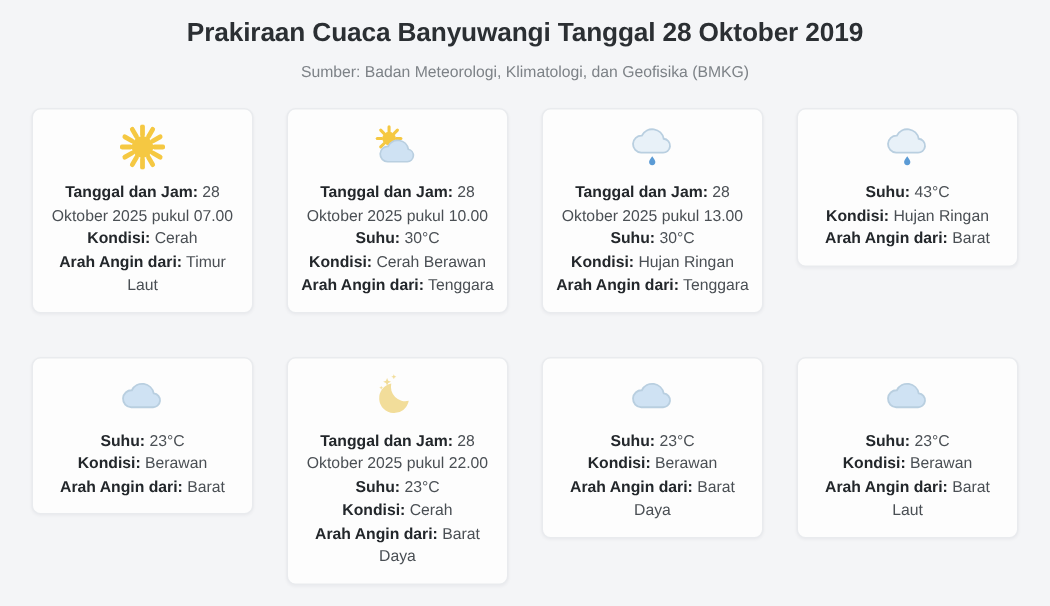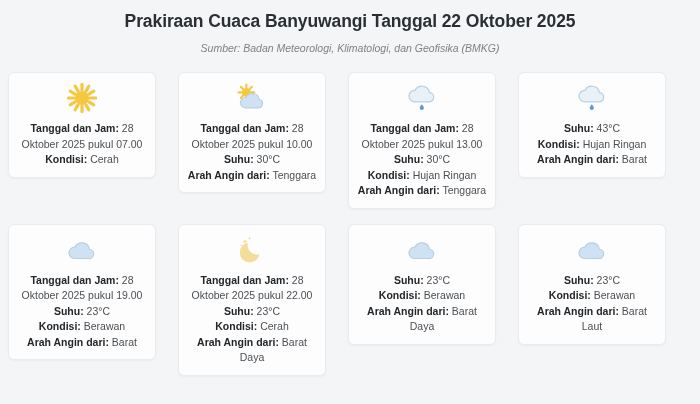--- a/index.html
+++ b/index.html
@@ -10,29 +10,30 @@
     overflow: hidden;
   }
   .page { width: 700px; height: 404px; padding: 0 8px; }
 
   .header { text-align: center; padding-top: 11px; }
   .title {
     font-size: 17.5px; font-weight: bold; color: #2b2f33;
     letter-spacing: -0.1px;
   }
   .subtitle {
-    font-size: 10.5px; font-style: italic; color: #7d8287;
+    font-size: 10.5px; color: #7d8287;
     margin-top: 10px;
   }
 
   .grid {
     display: flex; flex-wrap: wrap;
     align-items: flex-start;
-    gap: 15px 22px;
+    gap: 29px 22px;
     margin-top: 18px;
+    justify-content: center;
   }
   .card {
     width: 148px;
     background: #fdfdfd;
     border: 1px solid #e9ebee;
     border-radius: 6px;
     padding: 10px 7px 9px;
     text-align: center;
     box-shadow: 0 1px 2px rgba(20,30,50,0.04);
   }
@@ -44,21 +45,21 @@
   .lines { font-size: 10.5px; line-height: 15.5px; color: #4a4f54; }
   .lines .lbl { font-weight: bold; color: #23272b; }
   .row { display: block; }
 </style>
 </head>
 <body>
 
 <div class="page">
 
   <div class="header">
-    <div class="title">Prakiraan Cuaca Banyuwangi Tanggal 22 Oktober 2025</div>
+    <div class="title">Prakiraan Cuaca Banyuwangi Tanggal 28 Oktober 2019</div>
     <div class="subtitle">Sumber: Badan Meteorologi, Klimatologi, dan Geofisika (BMKG)</div>
   </div>
 
   <div class="grid" id="forecast-grid">
       <div class="card">
     <div class="icon-wrap">
       <span><svg width="30" height="30" viewBox="0 0 32 32">
               <line x1="24.5" y1="16" x2="30.5" y2="16" stroke="#f5c842" stroke-width="3.4" stroke-linecap="round"></line>
               <line x1="23.36121593216773" y1="20.25" x2="28.557368354874363" y2="23.25" stroke="#f5c842" stroke-width="3.4" stroke-linecap="round"></line>
               <line x1="20.25" y1="23.361215932167728" x2="23.25" y2="28.55736835487436" stroke="#f5c842" stroke-width="3.4" stroke-linecap="round"></line>
@@ -72,20 +73,22 @@
               <line x1="20.25" y1="8.638784067832272" x2="23.25" y2="3.4426316451256405" stroke="#f5c842" stroke-width="3.4" stroke-linecap="round"></line>
               <line x1="23.361215932167724" y1="11.749999999999996" x2="28.557368354874356" y2="8.749999999999993" stroke="#f5c842" stroke-width="3.4" stroke-linecap="round"></line>
               <circle cx="16" cy="16" r="7.6" fill="#f5c842"></circle>
             </svg></span>
     </div>
     <div class="lines">
       <span class="row"><span class="lbl">Tanggal dan Jam:</span>
         <span>28 Oktober 2025 pukul 07.00</span></span>
       <span class="row"><span class="lbl">Kondisi:</span>
         <span>Cerah</span></span>
+      <span class="row"><span class="lbl">Arah Angin dari:</span>
+        <span>Timur Laut</span></span>
     </div>
       </div>
       <div class="card">
     <div class="icon-wrap">
       <span><svg width="34" height="30" viewBox="0 0 36 32">
               <line x1="17.2" y1="10" x2="20.4" y2="10" stroke="#f5c842" stroke-width="2.2" stroke-linecap="round"></line>
               <line x1="15.676955262170047" y1="13.676955262170047" x2="17.939696961967" y2="15.939696961966998" stroke="#f5c842" stroke-width="2.2" stroke-linecap="round"></line>
               <line x1="12" y1="15.2" x2="12" y2="18.4" stroke="#f5c842" stroke-width="2.2" stroke-linecap="round"></line>
               <line x1="8.323044737829953" y1="13.676955262170047" x2="6.060303038033001" y2="15.939696961967" stroke="#f5c842" stroke-width="2.2" stroke-linecap="round"></line>
               <line x1="6.8" y1="10" x2="3.5999999999999996" y2="10.000000000000002" stroke="#f5c842" stroke-width="2.2" stroke-linecap="round"></line>
@@ -94,20 +97,22 @@
               <line x1="15.676955262170047" y1="6.323044737829952" x2="17.939696961966998" y2="4.060303038032999" stroke="#f5c842" stroke-width="2.2" stroke-linecap="round"></line>
               <circle cx="12" cy="10" r="4.8" fill="#f5c842"></circle>
       <path d="M11 26.5a5.5 5.5 0 0 1 .4-11 7.6 7.6 0 0 1 14.3 2.1 4.5 4.5 0 0 1-.7 8.9z" fill="#cfe2f3" stroke="#b9cfe0" stroke-width="1.2"></path>
             </svg></span>
     </div>
     <div class="lines">
       <span class="row"><span class="lbl">Tanggal dan Jam:</span>
         <span>28 Oktober 2025 pukul 10.00</span></span>
       <span class="row"><span class="lbl">Suhu:</span>
         <span>30°C</span></span>
+      <span class="row"><span class="lbl">Kondisi:</span>
+        <span>Cerah Berawan</span></span>
       <span class="row"><span class="lbl">Arah Angin dari:</span>
         <span>Tenggara</span></span>
     </div>
       </div>
       <div class="card">
     <div class="icon-wrap">
       <span><svg width="34" height="32" viewBox="0 0 36 32">
       <path d="M10 20a6 6 0 0 1 .5-12 8.2 8.2 0 0 1 15.4 2.2A4.9 4.9 0 0 1 25 20z" fill="#e8f1f8" stroke="#b9cfe0" stroke-width="1.3"></path>
       <path d="M17.8 22.6c1.5 2.1 2.2 3.1 2.2 4a2.2 2.2 0 0 1-4.4 0c0-.9.7-1.9 2.2-4z" fill="#5b9bd5"></path>
             </svg></span>
@@ -139,22 +144,20 @@
         <span>Barat</span></span>
     </div>
       </div>
       <div class="card">
     <div class="icon-wrap">
       <span><svg width="34" height="26" viewBox="0 0 36 26">
       <path d="M10 22a6 6 0 0 1 .5-12 8.2 8.2 0 0 1 15.4 2.2A4.9 4.9 0 0 1 25 22z" fill="#cfe2f3" stroke="#b9cfe0" stroke-width="1.3"></path>
             </svg></span>
     </div>
     <div class="lines">
-      <span class="row"><span class="lbl">Tanggal dan Jam:</span>
-        <span>28 Oktober 2025 pukul 19.00</span></span>
       <span class="row"><span class="lbl">Suhu:</span>
         <span>23°C</span></span>
       <span class="row"><span class="lbl">Kondisi:</span>
         <span>Berawan</span></span>
       <span class="row"><span class="lbl">Arah Angin dari:</span>
         <span>Barat</span></span>
     </div>
       </div>
       <div class="card">
     <div class="icon-wrap">

